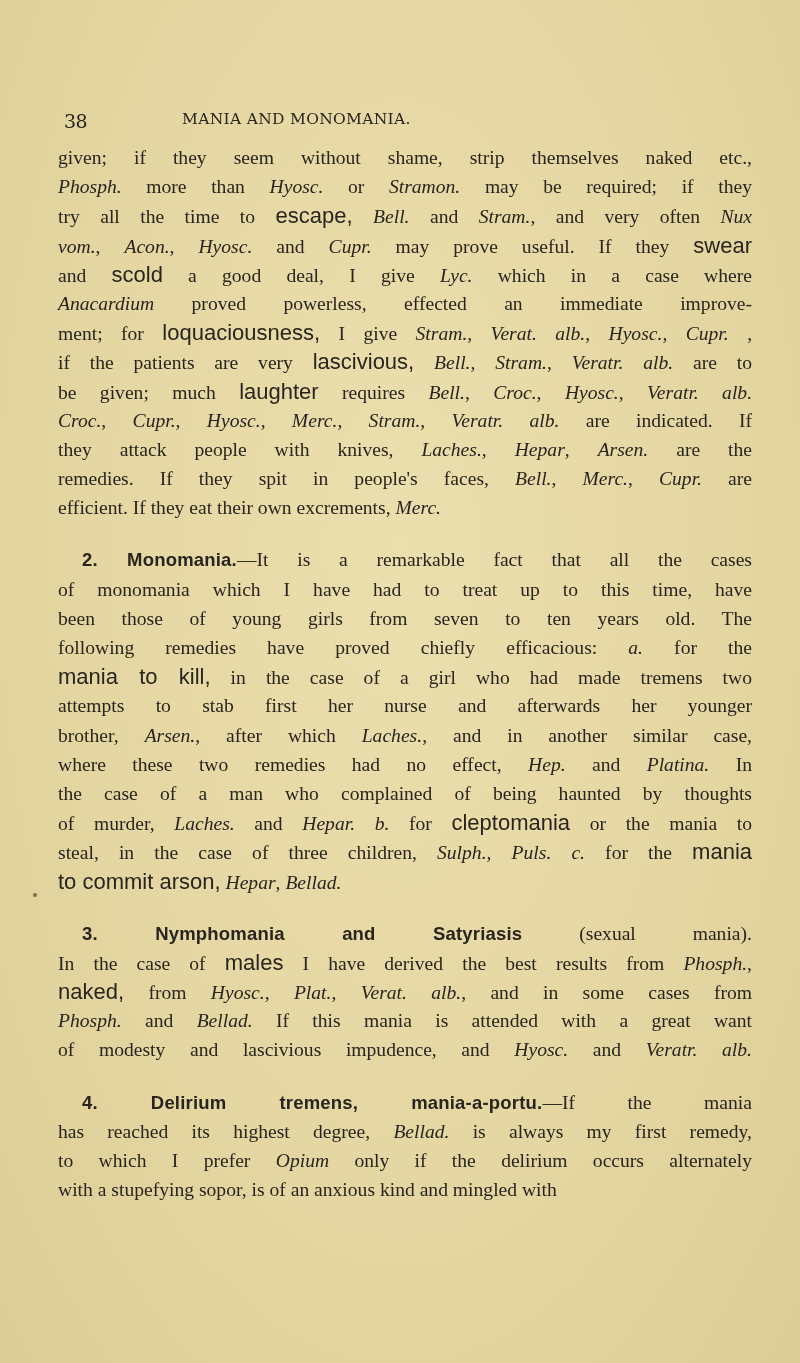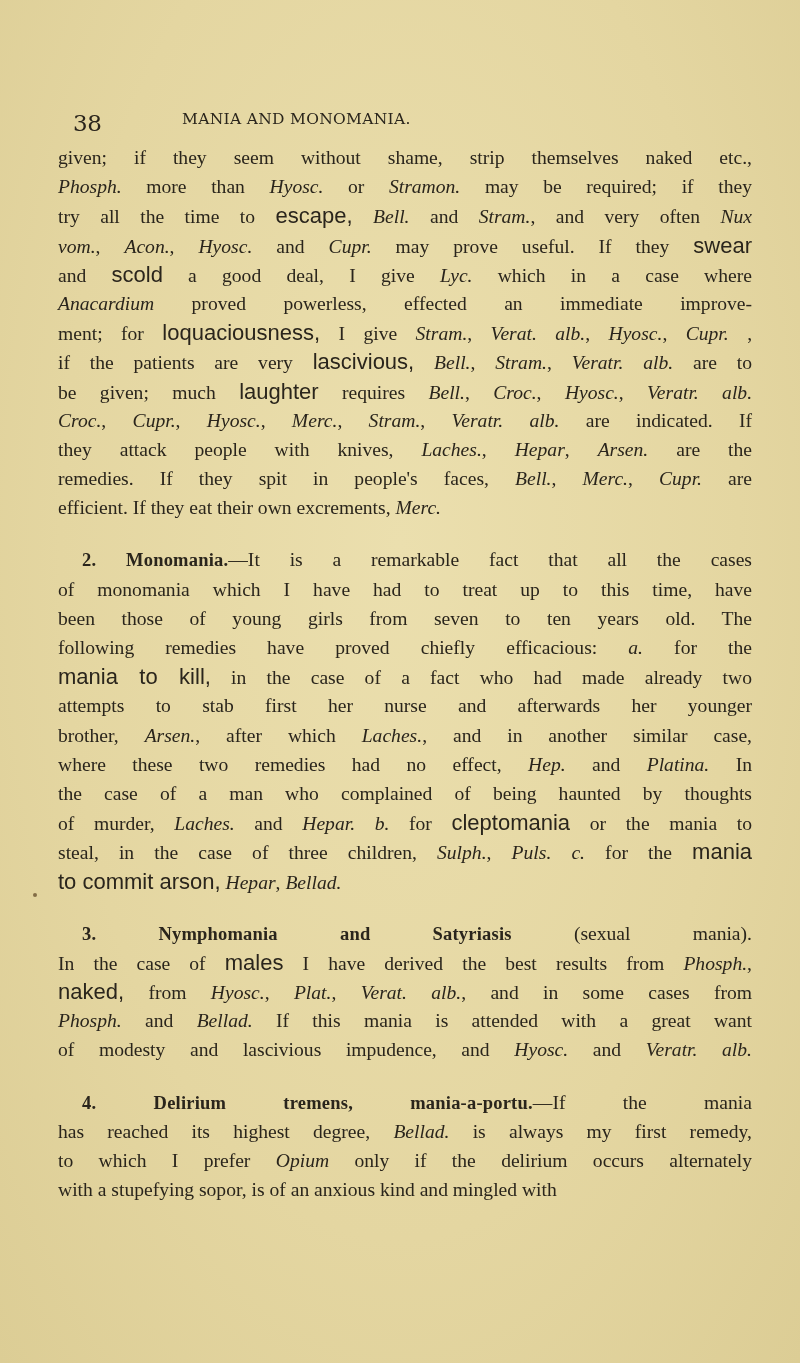--- a/index.html
+++ b/index.html
@@ -8,36 +8,36 @@
     background: #e6d9a6;
     background-image: radial-gradient(ellipse at 50% 40%, #ebdfae 0%, #e4d6a1 60%, #dccd95 100%);
     font-family: "DejaVu Serif", "Liberation Serif", serif;
     color: #2a251c;
     position: relative;
   }
   .running-head {
     position: absolute; top: 110px; left: 57px; width: 693px; height: 24px;
   }
   .page-number {
-    position: absolute; left: 16px; top: 0;
-    font-size: 23px; letter-spacing: -0.5px;
+    position: absolute; left: 7px; top: 0;
+    font-size: 19px; letter-spacing: -0.5px;
   }
   .running-title {
     position: absolute; left: 125px; top: 0;
     font-size: 15.5px; letter-spacing: 0.3px;
   }
   .text-block {
     position: absolute; left: 58px; top: 143px; width: 694px;
     font-size: 19.6px; line-height: 29.2px;
     font-family: "Liberation Serif", serif;
   }
   .line { white-space: nowrap; text-align: justify; text-align-last: justify; height: 29.2px; }
   .line.last { text-align-last: left; }
   .para-gap { height: 23px; }
-  .head-bold { font-weight: bold; font-family: Liberation Serif, serif; font-size: 18.5px; letter-spacing: 0.2px; }
+  .head-bold { font-weight: bold; font-family: Liberation Sans, sans-serif; font-size: 18.5px; letter-spacing: 0.2px; }
   .ind { padding-left: 24px; }
   em { font-style: italic; }
   .b { font-weight: normal; font-family: "Liberation Sans", sans-serif; font-size: 22px; }
   .speck {
     position: absolute; left: 33px; top: 893px; width: 4px; height: 4px;
     background: #6a5230; border-radius: 50%; opacity: 0.8;
   }
 </style>
 </head>
 <body>
@@ -65,21 +65,21 @@
         <div class="line"><span>they attack people with knives, </span><em>Laches.</em><span>, </span><em>Hepar</em><span>, </span><em>Arsen.</em><span> are the</span></div>
         <div class="line"><span>remedies.  If they spit in people's faces, </span><em>Bell.</em><span>, </span><em>Merc.</em><span>, </span><em>Cupr.</em><span> are</span></div>
         <div class="line last"><span>efficient.  If they eat their own excrements, </span><em>Merc.</em></div>
       </div>
       <div class="para-gap"></div>
       <div>
         <div class="line ind"><span class="head-bold">2. Monomania.</span><span>—It is a remarkable fact that all the cases</span></div>
         <div class="line"><span>of monomania which I have had to treat up to this time, have</span></div>
         <div class="line"><span>been those of young girls from seven to ten years old.  The</span></div>
         <div class="line"><span>following remedies have proved chiefly efficacious: </span><em>a.</em><span> for the</span></div>
-        <div class="line"><span class="b">mania to kill,</span><span> in the case of a fact who had made already two</span></div>
+        <div class="line"><span class="b">mania to kill,</span><span> in the case of a girl who had made tremens two</span></div>
         <div class="line"><span>attempts to stab first her nurse and afterwards her younger</span></div>
         <div class="line"><span>brother, </span><em>Arsen.</em><span>, after which </span><em>Laches.</em><span>, and in another similar case,</span></div>
         <div class="line"><span>where these two remedies had no effect, </span><em>Hep.</em><span> and </span><em>Platina.</em><span>  In</span></div>
         <div class="line"><span>the case of a man who complained of being haunted by thoughts</span></div>
         <div class="line"><span>of murder, </span><em>Laches.</em><span> and </span><em>Hepar.</em><span>  </span><em>b.</em><span> for </span><span class="b">cleptomania</span><span> or the mania to</span></div>
         <div class="line"><span>steal, in the case of three children, </span><em>Sulph.</em><span>, </span><em>Puls.</em><span>   </span><em>c.</em><span> for the </span><span class="b">mania</span></div>
         <div class="line last"><span class="b">to commit arson,</span><span> </span><em>Hepar</em><span>, </span><em>Bellad.</em></div>
       </div>
       <div class="para-gap"></div>
       <div>

